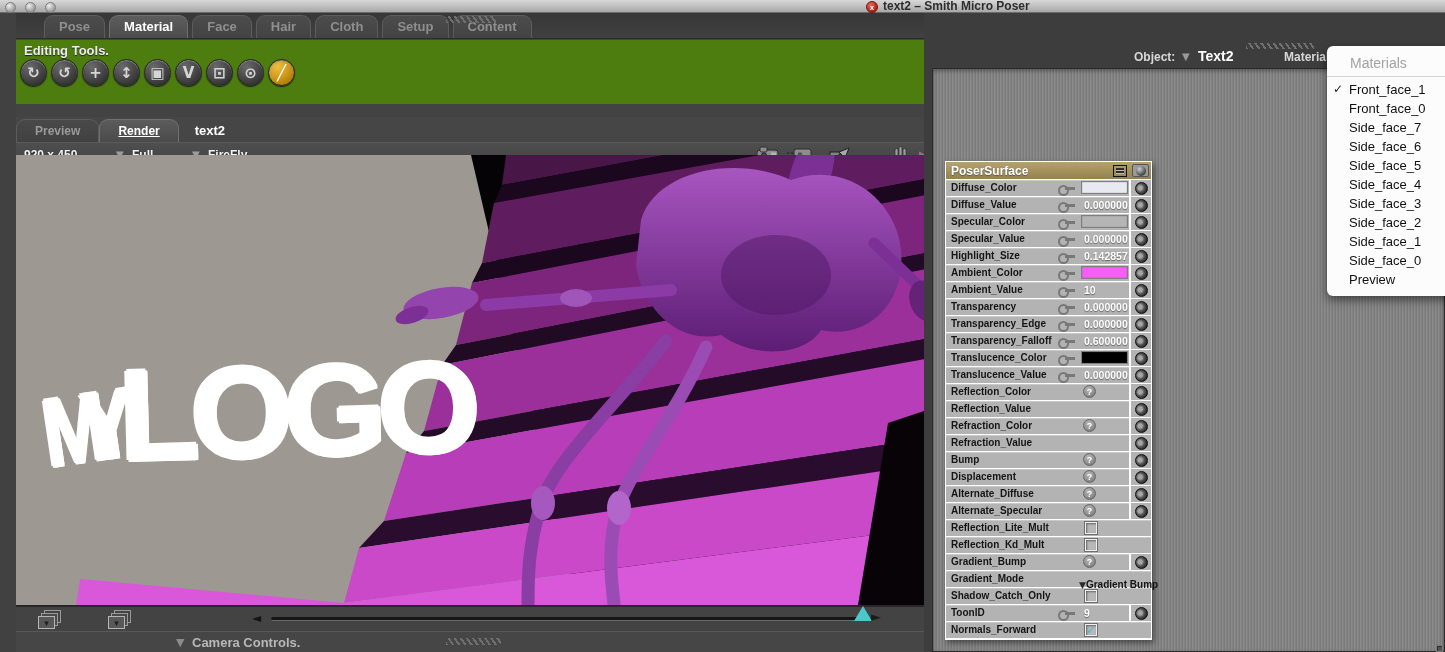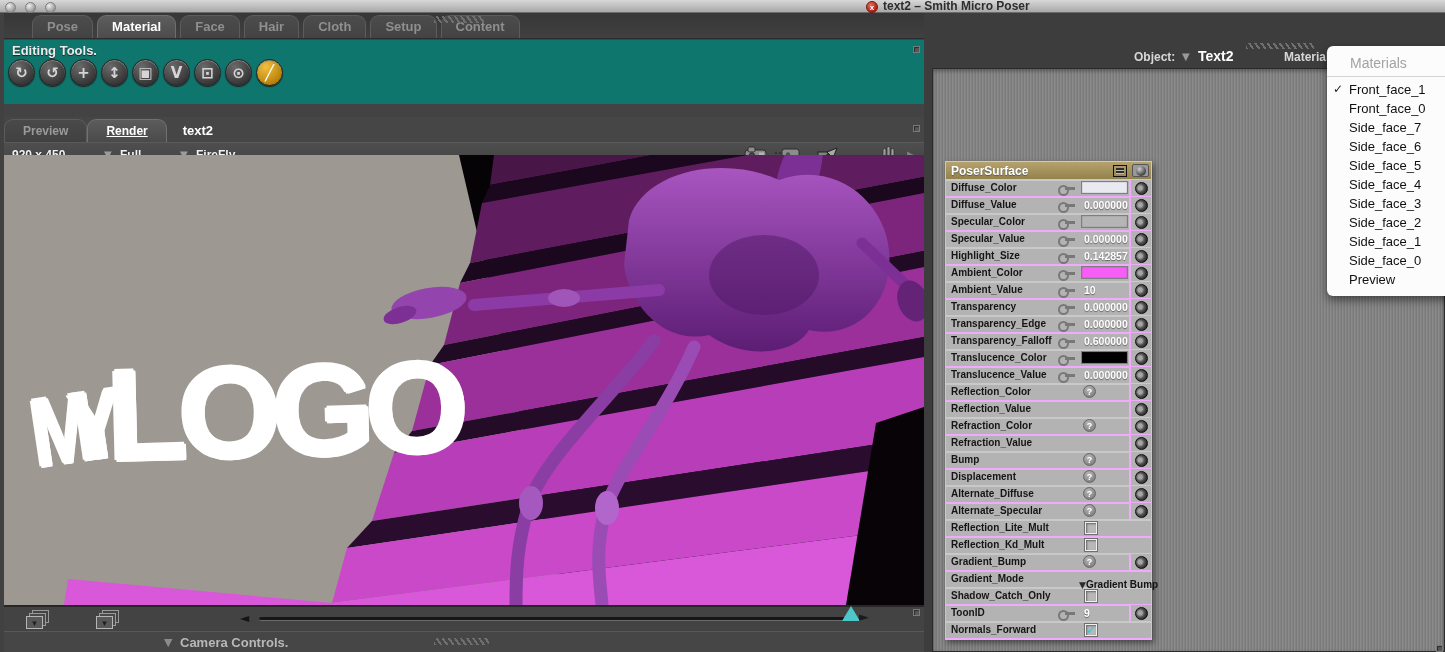--- a/index.html
+++ b/index.html
@@ -12,30 +12,30 @@
   #titlebar { left:0; top:0; width:1445px; height:13px;
     background:linear-gradient(#d8d8d8,#a8a8a8); border-bottom:1px solid #6b6b6b; }
   .winbtn { top:2px; width:11px; height:11px; border-radius:50%;
     background:radial-gradient(circle at 35% 30%, #efefef, #9b9b9b 70%); border:1px solid #7e7e7e; }
   #title-doc-badge { left:866px; top:1px; width:12px; height:12px; border-radius:50%;
     background:radial-gradient(circle at 35% 30%, #e86a5a, #b01d12 75%); border:1px solid #7c120b;
     color:#fff; font:bold 8px/11px "Liberation Sans",sans-serif; text-align:center; }
   #title-text { left:883px; top:0px; color:#2d2d2d; font:bold 12px/13px "Liberation Sans",sans-serif; }
 
   
-  #left-region { left:4px; top:13px; width:922px; height:475px; background:#434343; border-right:2px solid #0ea5e9; }
+  #left-region { left:16px; top:13px; width:922px; height:475px; background:#434343; border-right:2px solid #0ea5e9; }
   #main-tabbar { position:absolute; left:0; top:0; width:100%; height:26px;
     background:linear-gradient(#373737,#404040); border-bottom:1px solid #2c2c2c; padding-left:28px;
     display:flex; align-items:flex-end; }
   .tab { height:23px; margin-right:4px; padding:0 14px; border:1px solid #5c5c5c; border-bottom:none;
     border-radius:9px 9px 0 0; background:linear-gradient(#4c4c4c,#434343);
     color:#8f8f8f; font:bold 13px/22px "Liberation Sans",sans-serif; }
   .tab.active { background:linear-gradient(#5d5d5d,#4c4c4c); color:#fff; border-color:#6e6e6e; }
 
-  #editing-tools { position:absolute; left:0; top:27px; width:100%; height:64px; background:#0f766e; }
+  #editing-tools { position:absolute; left:0; top:27px; width:100%; height:64px; background:#4d7c0f; }
   #editing-tools-label { left:8px; top:3px; color:#ececec; font:bold 13px "Liberation Sans",sans-serif;
     text-shadow:0 1px 1px #222; }
   .tool-btn { top:19px; width:27px; height:27px; border-radius:50%;
     background:radial-gradient(circle at 35% 28%, #6a6a6a, #353535 75%);
     border:1px solid #242424; box-shadow:inset 0 1px 1px #888, 0 1px 1px #222;
     color:#d5d5d5; font:bold 15px/26px "DejaVu Sans",sans-serif; text-align:center; }
   .tool-btn.accent { background:radial-gradient(circle at 35% 28%, #f0c040, #b57f07 75%); color:#fff; }
 
   .hatch { background:repeating-linear-gradient(55deg, #6f6f6f 0 2px, transparent 2px 5px); }
   #divider1 { left:0; top:91px; width:100%; height:13px; background:#3c3c3c;
@@ -84,21 +84,21 @@
   .rtab.active { background:linear-gradient(#5d5d5d,#4b4b4b); color:#fff; border-color:#707070; }
   #object-label { left:210px; top:37px; color:#d8d8d8; font:bold 12px "Liberation Sans",sans-serif; }
   #object-tri { left:258px; top:38px; color:#999; font:10px "DejaVu Sans",sans-serif; }
   #object-value { left:274px; top:35px; color:#fff; font:bold 14px "Liberation Sans",sans-serif; }
   #material-label { left:360px; top:37px; color:#d8d8d8; font:bold 12px "Liberation Sans",sans-serif; }
   #room-texture { position:absolute; left:8px; top:55px; width:513px; height:584px;
     background:repeating-linear-gradient(90deg,#7b7b7b 0 1px,#8b8b8b 1px 2px,#828282 2px 3px);
     border:1px solid #2a2a2a; box-shadow:inset 0 2px 4px rgba(0,0,0,.35); }
 
   
-  #node-panel { left:945px; top:161px; width:207px; background:#f0abfc; padding:1px;
+  #node-panel { left:945px; top:161px; width:207px; background:#ffffff; padding:1px;
     box-shadow:2px 3px 6px rgba(0,0,0,.45); }
   #node-header { height:17px; background:linear-gradient(#b5a26c,#94824c); display:flex; align-items:center; margin-bottom:1px; }
   #node-title { flex:1; color:#fff; font:bold 12px "Liberation Sans",sans-serif; padding-left:5px; text-shadow:0 1px 1px #555; }
   .hdr-menu { width:14px; height:12px; margin-right:5px; background:#2d2d2d; border:1px solid #111;
     background-image:repeating-linear-gradient(#2d2d2d 0 1px,#bbb 1px 2px,#2d2d2d 2px 3px); background-clip:content-box; padding:2px; }
   .hdr-sphere { width:17px; height:13px; margin-right:2px; background:#9a9a9a; border:1px solid #555; border-radius:2px;
     position:relative; }
   .hdr-sphere::after { content:''; position:absolute; left:3px; top:1px; width:10px; height:10px; border-radius:50%;
     background:radial-gradient(circle at 35% 30%, #cfcfcf, #3a3a3a 75%); }
   .nrow { display:flex; height:16px; margin-bottom:1px; }

